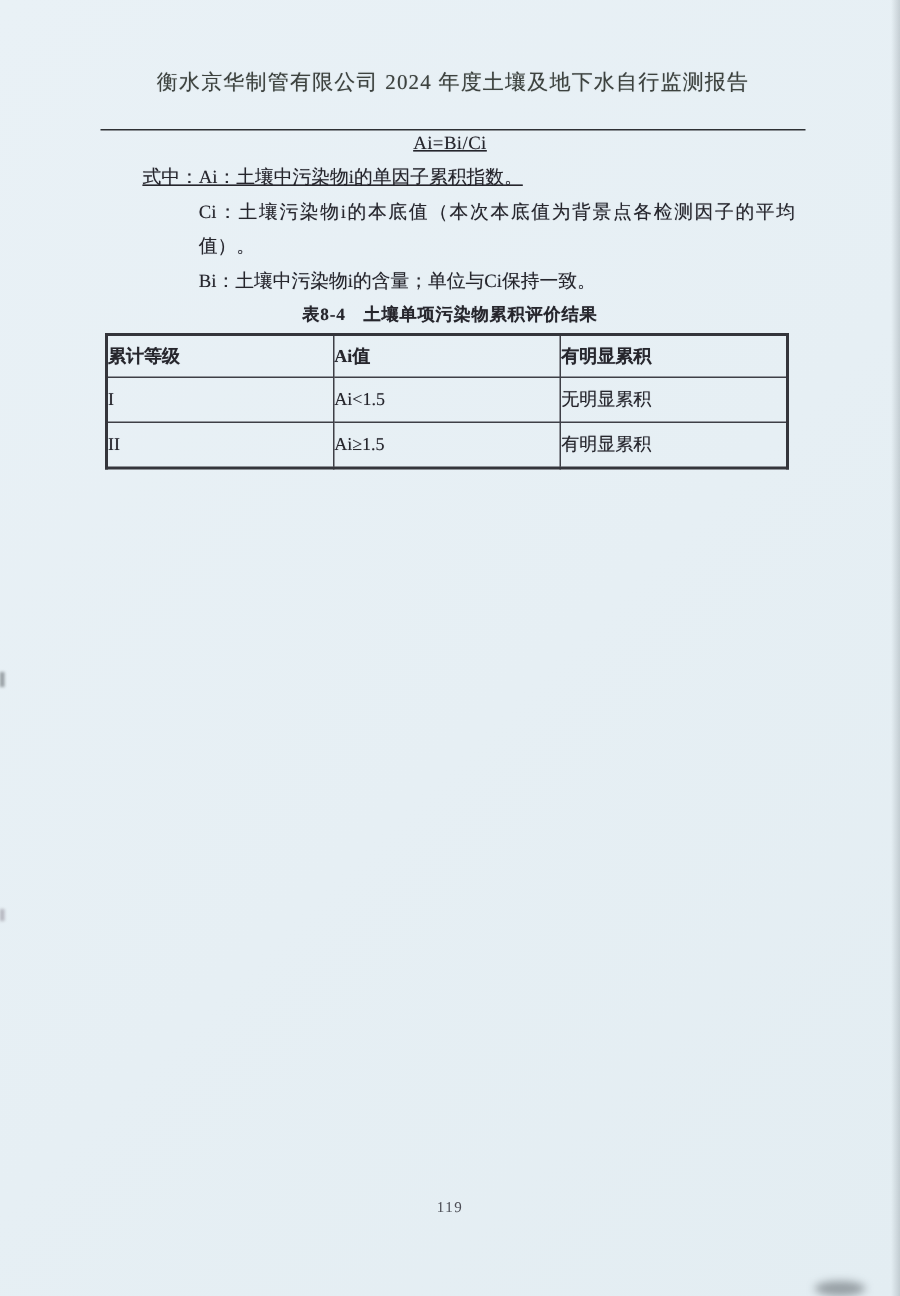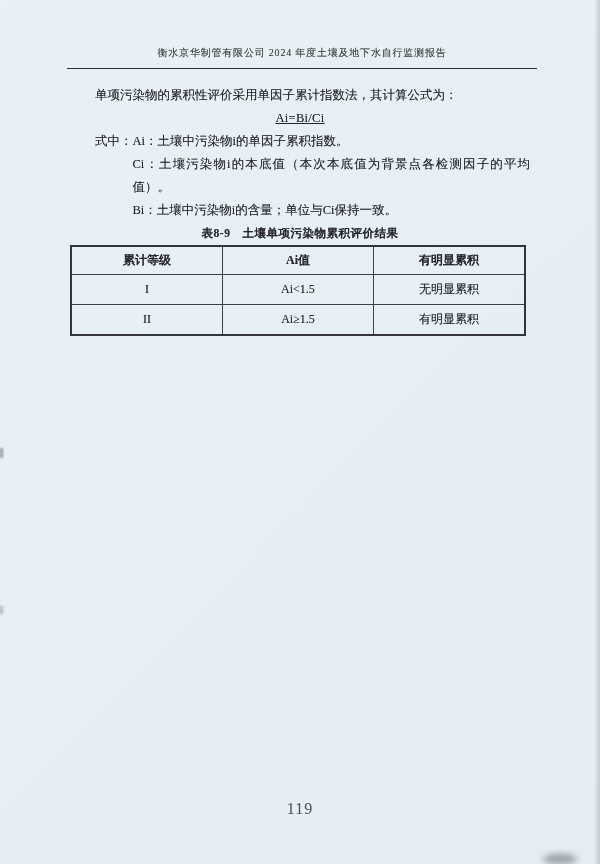--- a/index.html
+++ b/index.html
@@ -17,24 +17,24 @@
     font-family: "Liberation Serif", "DejaVu Serif", serif;
     color: #26262c;
   }
   
   .page-header {
     position: absolute;
     top: 46px;
     left: 67px;
     width: 470px;
     text-align: center;
-    font-size: 10px;
+    font-size: 14px;
     letter-spacing: 0.8px;
     color: #3d423f;
-    padding-bottom: 8px;
+    padding-bottom: 22px;
     border-bottom: 1.4px solid #2e3034;
     text-shadow: 0 0 0.6px rgba(60,70,65,0.5);
   }
   
   .content {
     position: absolute;
     top: 84px;
     left: 70px;
     width: 460px;
     font-size: 12.5px;
@@ -43,21 +43,21 @@
     text-shadow: 0 0 0.5px rgba(35,35,55,0.45);
   }
   .content p { margin: 0; }
   .indent { text-indent: 2em; }
   .formula {
     text-align: center;
     text-indent: 0;
     letter-spacing: 0.3px;
     text-decoration: underline;
   }
-  .def-first { text-indent: 2em; }
+  .def-first { text-indent: 2em; text-decoration: underline; }
   .def-rest { margin-left: 5em !important; }
   
   .table-caption {
     text-align: center;
     font-weight: 700;
     font-size: 11.5px;
     line-height: 18px;
     margin-top: 2px;
     margin-bottom: 3px;
     letter-spacing: 0.5px;
@@ -65,39 +65,38 @@
   table.eval-table {
     width: 456px;
     border-collapse: collapse;
     border: 2px solid #34353b;
     table-layout: fixed;
     font-size: 12px;
   }
   table.eval-table th,
   table.eval-table td {
     border: 1px solid #3e3f46;
-    text-align: center;
     vertical-align: middle;
     padding: 0;
   }
   table.eval-table th {
     height: 27px;
     font-weight: 700;
     font-size: 12px;
   }
   table.eval-table td { height: 29px; }
   .after-table { margin-top: 14px !important; }
   
   .page-number {
     position: absolute;
     left: 0;
     right: 0;
     top: 800px;
     text-align: center;
-    font-size: 16px;
+    font-size: 10px;
     color: #4d4e56;
     letter-spacing: 1px;
   }
   
   .scan-edge-right {
     position: absolute;
     top: 0; right: 0;
     width: 6px; height: 100%;
     background: linear-gradient(to right, rgba(110,120,126,0) 0%, rgba(110,120,126,0.28) 100%);
     pointer-events: none;
@@ -129,32 +128,31 @@
 </head>
 <body>
 
 <div class="page">
 
   <div class="page-header">
     <span>衡水京华制管有限公司 2024 年度土壤及地下水自行监测报告</span>
   </div>
 
   <div class="content">
-    <p class="indent">单项污染物的累积性评价采用单因子累计指数法，其计算公式为：</p>
 
     <p class="formula">Ai=Bi/Ci</p>
 
     <p class="def-first">式中：Ai：土壤中污染物i的单因子累积指数。</p>
 
     <p class="def-rest">Ci：土壤污染物i的本底值（本次本底值为背景点各检测因子的平均值）。</p>
 
     <p class="def-rest">Bi：土壤中污染物i的含量；单位与Ci保持一致。</p>
 
 
-    <div class="table-caption">表8-9　土壤单项污染物累积评价结果</div>
+    <div class="table-caption">表8-4　土壤单项污染物累积评价结果</div>
 
     <table class="eval-table">
       <thead>
         <tr>
           <th>累计等级</th>
           <th>Ai值</th>
           <th>有明显累积</th>
         </tr>
       </thead>
       <tbody>

